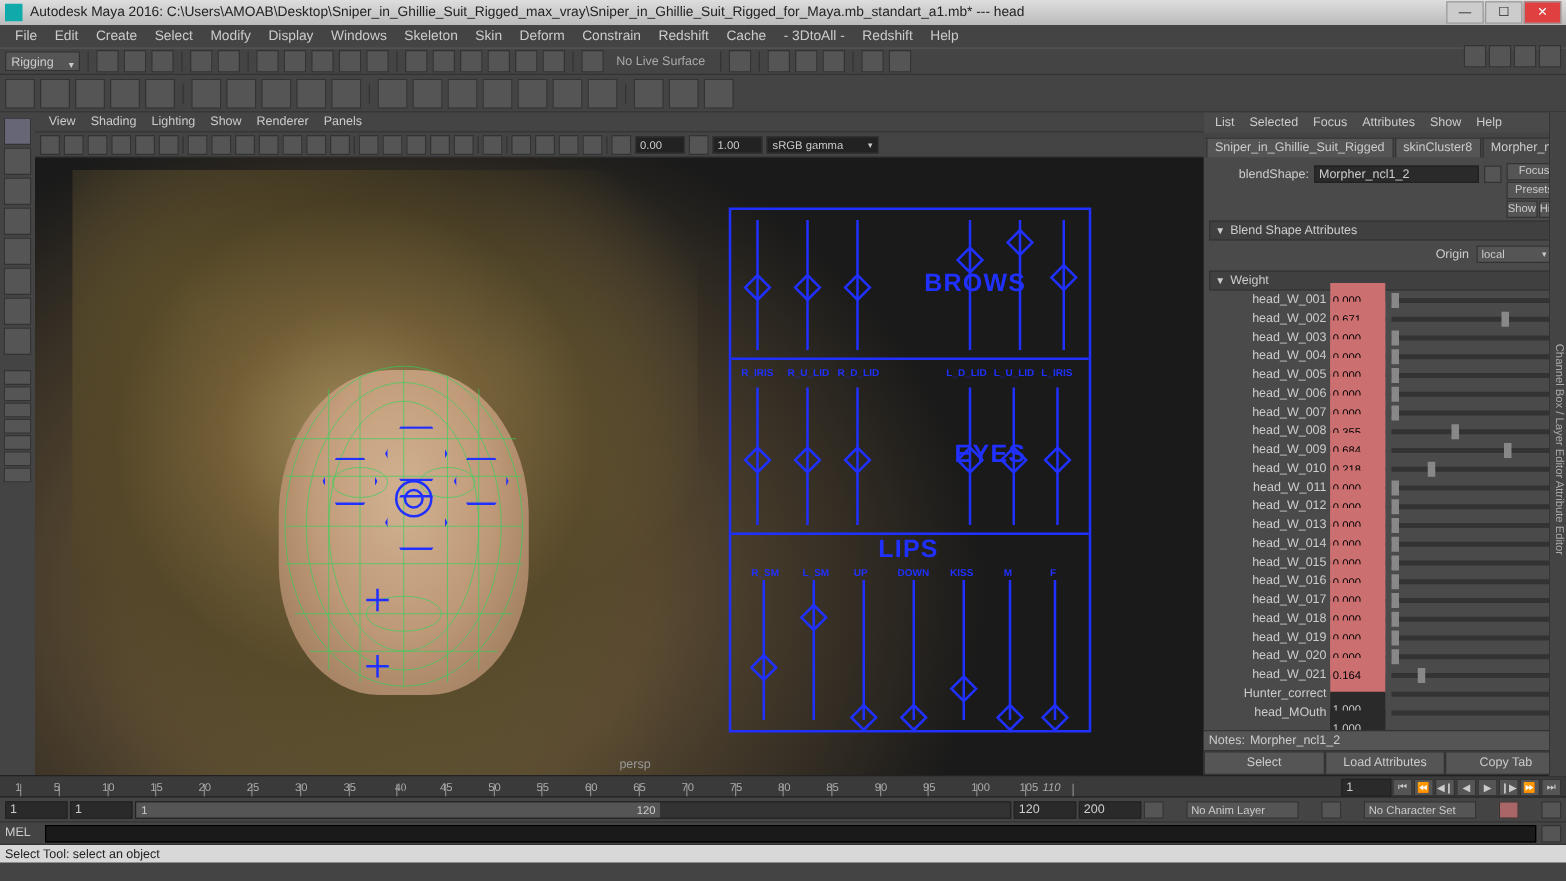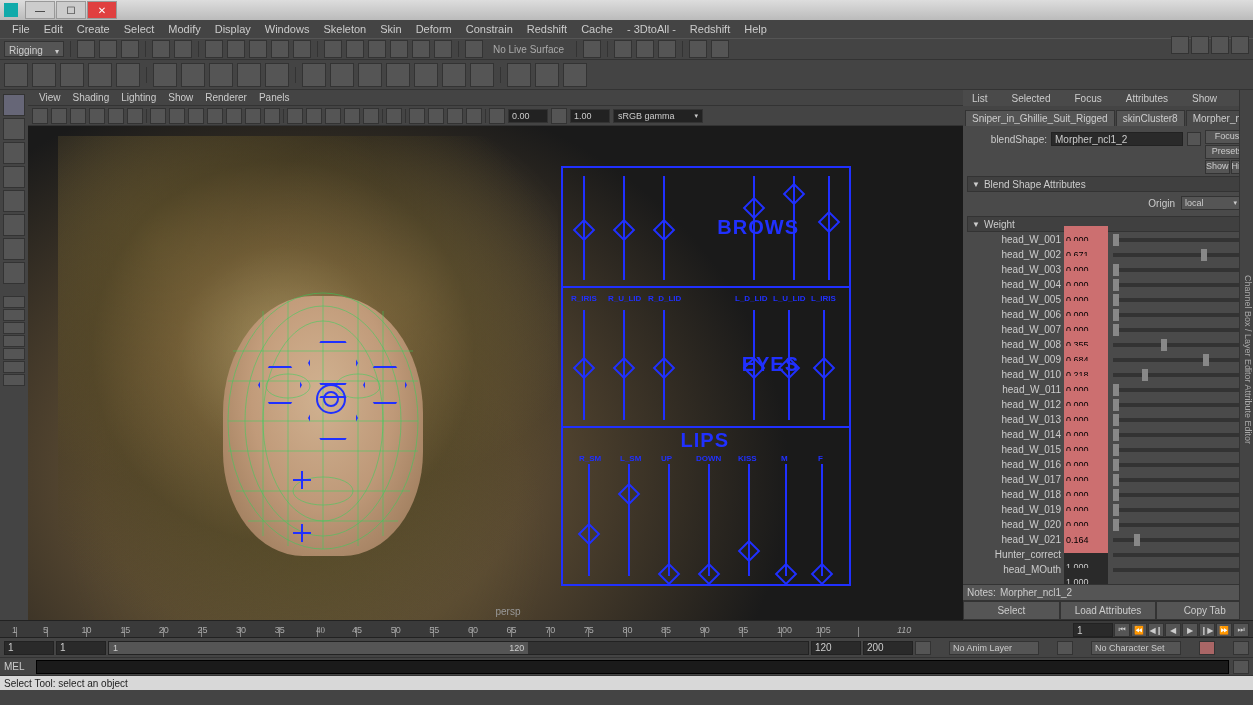--- a/index.html
+++ b/index.html
@@ -62,33 +62,33 @@
 .wire svg { width:100%; height:100%; }
 .face-ctrl { position:absolute; border:2px solid #2030ff; }
 .hex { width:44px; height:38px; clip-path: polygon(25% 0,75% 0,100% 50%,75% 100%,25% 100%,0 50%); }
 .eye-circ { position:absolute; width:30px; height:30px; border:2px solid #2030ff; border-radius:50%; }
 .cross { position:absolute; width:18px; height:18px; }
 .cross::before,.cross::after { content:''; position:absolute; background:#2030ff; }
 .cross::before { left:8px; top:0; width:2px; height:18px; }
 .cross::after { top:8px; left:0; width:18px; height:2px; }
 
 
-.ctrl-panel { position:absolute; left:533px; top:40px; width:290px; height:420px; border:2px solid #2030ff; }
+.ctrl-panel { position:absolute; left:555px; top:40px; width:290px; height:420px; border:2px solid #2030ff; }
 .ctrl-panel .section { border-bottom:2px solid #2030ff; position:relative; }
 .ctrl-panel .sec-label { position:absolute; right:50px; top:50%; transform:translateY(-50%); color:#2030ff; font-weight:bold; font-family: Arial; letter-spacing:1px;}
 .vslider { position:absolute; width:2px; background:#2030ff; }
 .diamond { position:absolute; width:16px; height:16px; border:2px solid #2030ff; transform:rotate(45deg); background:transparent; }
 .mini-lbl { position:absolute; color:#2030ff; font-size:8px; font-weight:bold; }
 
 .persp-lbl { position:absolute; bottom:3px; left:50%; color:#999; font-size:10px; }
 
 
 .attr-panel { width: 290px; background: #4a4a4a; display: flex; flex-direction: column; font-size: 10px; position:relative;}
 .attr-title { height: 14px; background: #555; text-align:center; font-size:10px; border-bottom:1px solid #333;}
-.attr-menubar { height: 16px; display: flex; align-items: center; padding: 0 4px; gap: 14px; font-size:10px;}
+.attr-menubar { height: 16px; display: flex; align-items: center; padding: 0 4px; gap: 2px; font-size:10px;}
 .attr-menubar span { padding: 0 5px; }
 .attr-tabs { display: flex; height: 20px; background:#444; align-items:flex-end; padding:0 2px; gap:1px;}
 .attr-tab { padding: 2px 6px; background:#555; font-size:10px; border:1px solid #333; border-bottom:none;}
 .attr-tab.active { background:#4a4a4a; }
 .attr-body { flex:1; overflow:auto; padding: 4px; }
 .attr-row { display:flex; align-items:center; height:18px; gap:4px;}
 .attr-row .lbl { width:80px; text-align:right; font-size:10px;}
 .attr-row .fld { flex:1; height:14px; background:#2a2a2a; padding:0 3px; display:flex; align-items:center; border:1px solid #222;}
 .rside-btns { display:flex; flex-direction:column; width:44px; gap:1px;}
 .rside-btn { height:14px; background:#555; border:1px solid #333; font-size:9px; text-align:center;}
@@ -129,20 +129,25 @@
 
 
 .right-icons { position:absolute; right:4px; top:36px; display:flex; gap:2px;}
 .ricon { width:18px; height:18px; background:#555; border:1px solid #333;}
 </style>
 </head>
 <body>
 
 <div class="titlebar">
   <div class="app-icon"></div>
+  <div class="title-text">
+    <span>Autodesk Maya 2016:</span>
+    <span>C:\Users\AMOAB\Desktop\Sniper_in_Ghillie_Suit_Rigged_max_vray\Sniper_in_Ghillie_Suit_Rigged_for_Maya.mb_standart_a1.mb*</span>
+    <span>---   head</span>
+  </div>
   <div class="winbtns">
     <div class="winbtn">—</div>
     <div class="winbtn">☐</div>
     <div class="winbtn close">✕</div>
   </div>
 </div>
 
 <div class="menubar" id="main-menubar">
     <span>File</span>
     <span>Edit</span>
@@ -683,21 +688,21 @@
       <div class="tlbl" style="left: 661.091px;">85</div>
       <div class="tick" style="left: 703.727px;"></div>
       <div class="tlbl" style="left: 699.727px;">90</div>
       <div class="tick" style="left: 742.364px;"></div>
       <div class="tlbl" style="left: 738.364px;">95</div>
       <div class="tick" style="left: 781px;"></div>
       <div class="tlbl" style="left: 777px;">100</div>
       <div class="tick" style="left: 819.636px;"></div>
       <div class="tlbl" style="left: 815.636px;">105</div>
       <div class="tick" style="left: 858.273px;"></div>
-      <div class="tlbl" style="left: 897px; font-style: italic;">110</div>
+      <div class="tlbl" style="left: 834px; font-style: italic;">110</div>
     </div>
   <div class="range-row">
     <div class="range-fld">1</div>
     <div class="range-fld">1</div>
     <div class="range-bar">
         <div class="inner">
           <span>1</span>
           <span>120</span>
         </div>
       </div>

